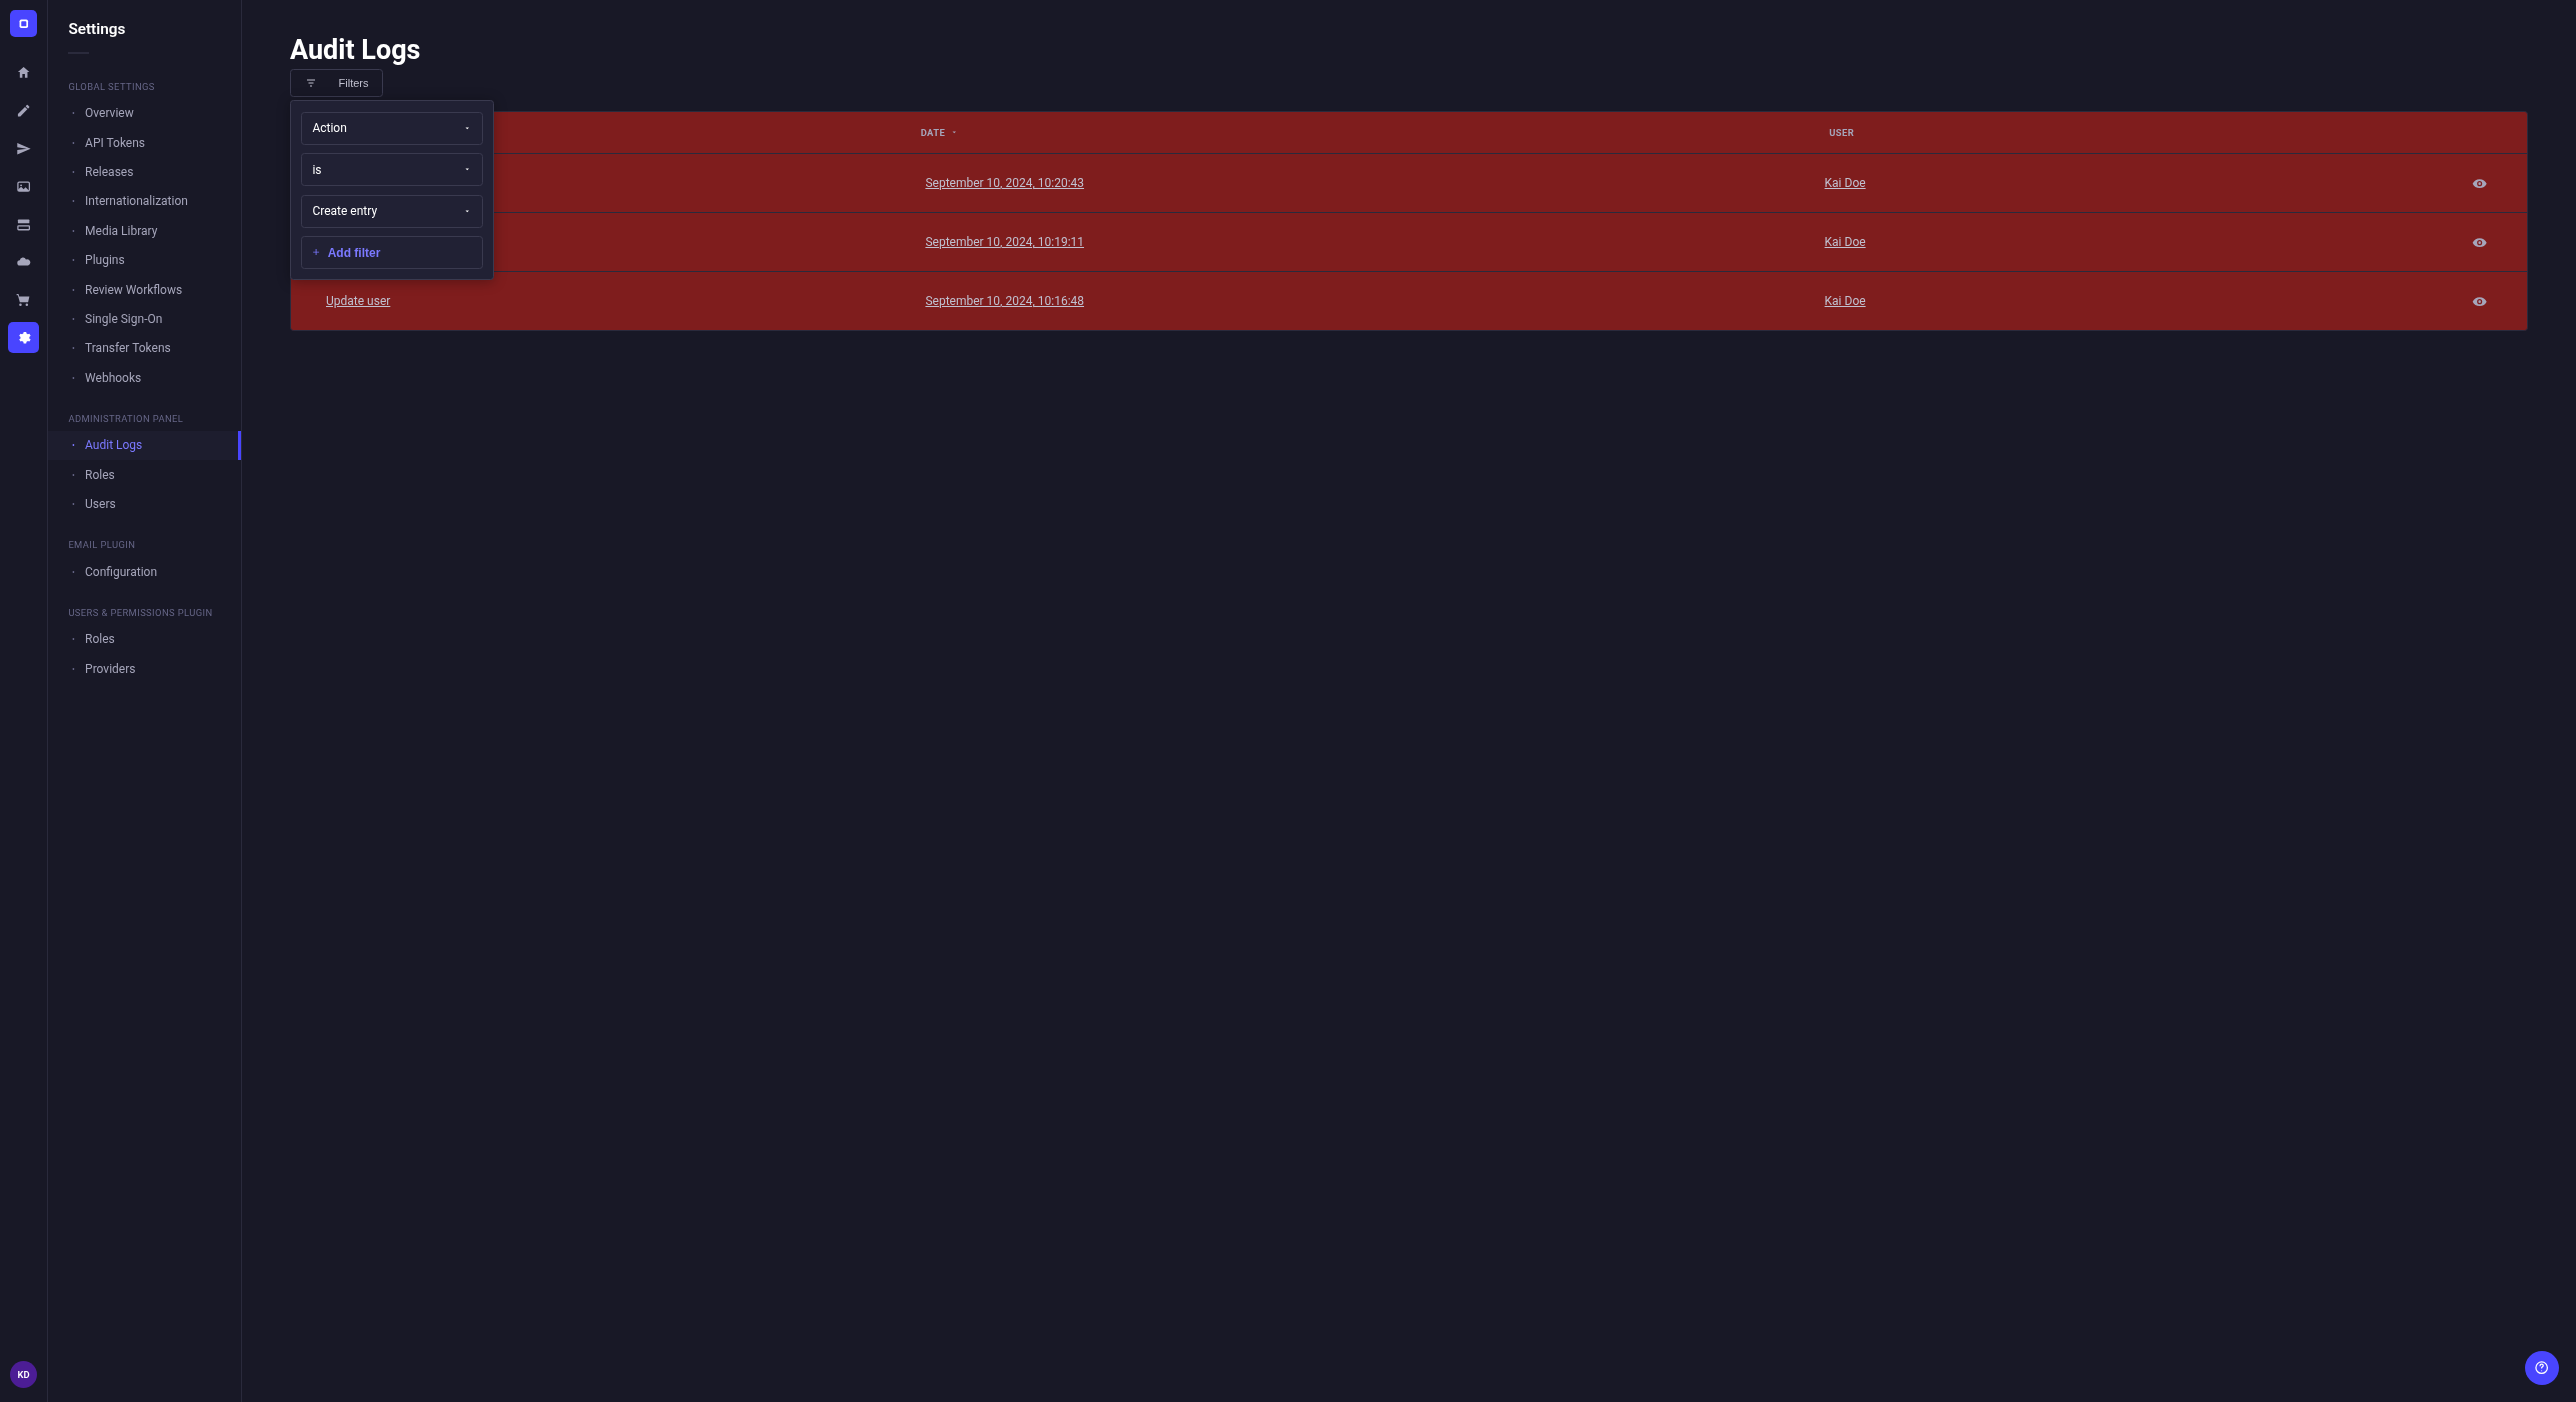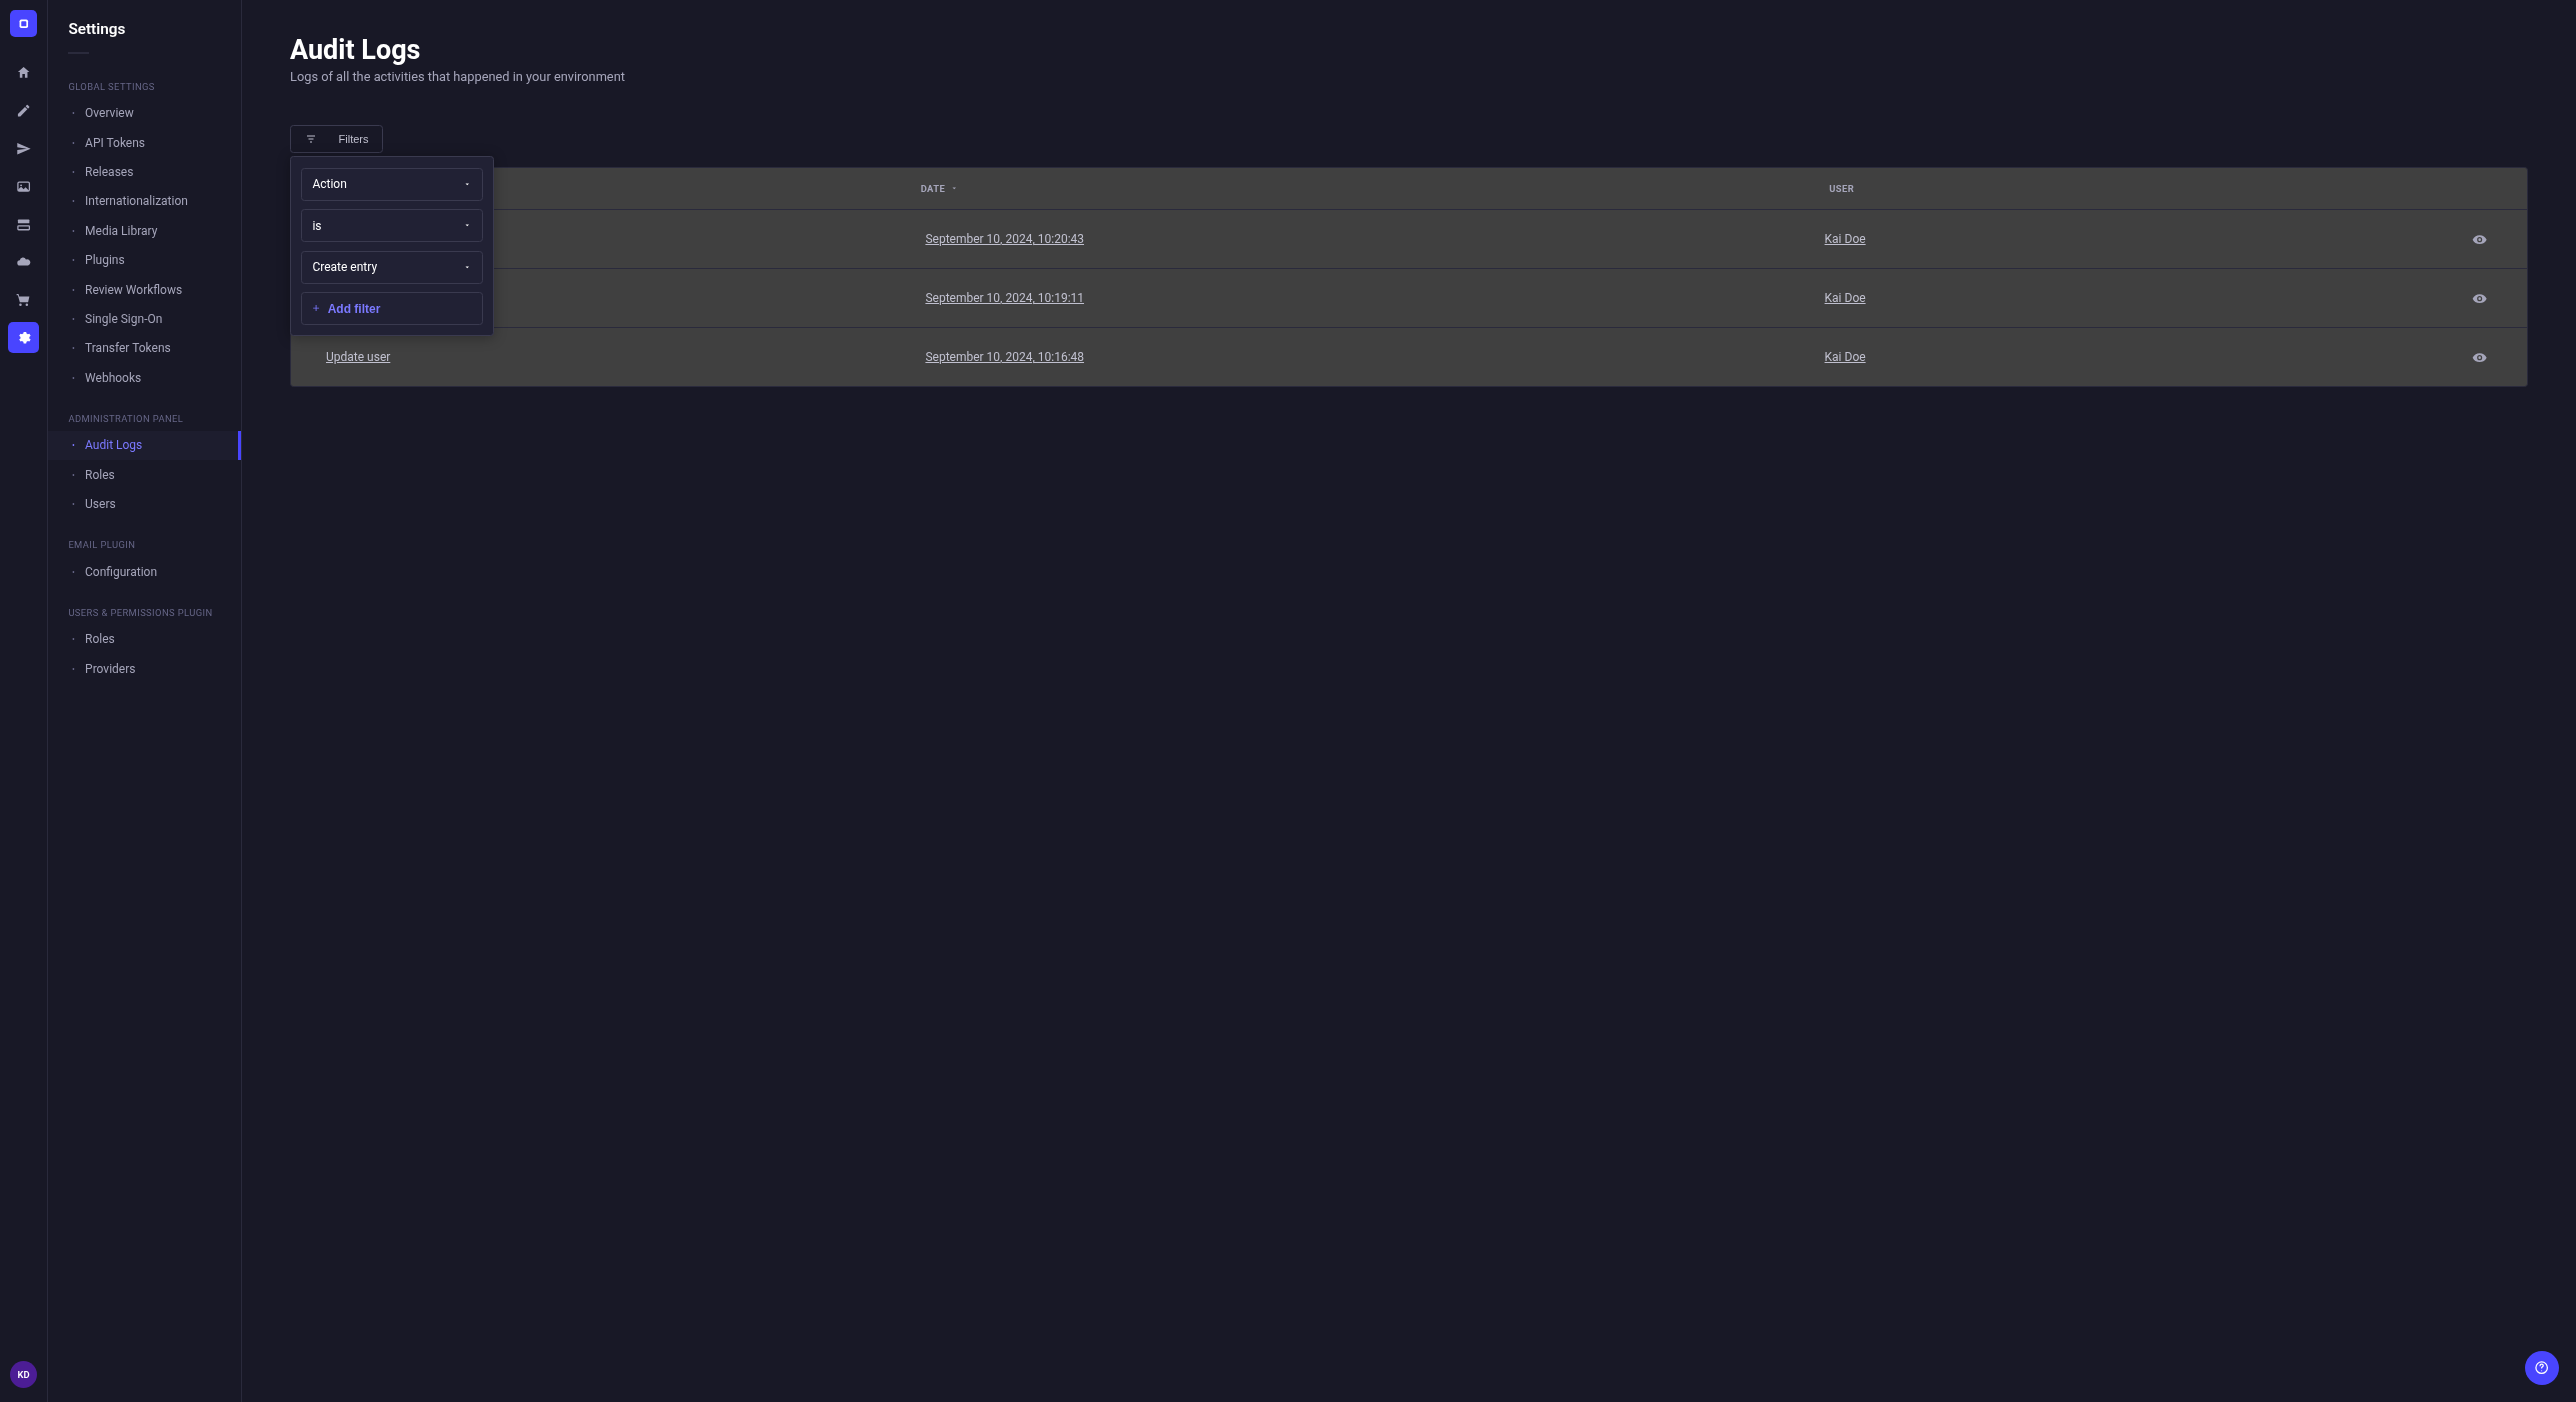--- a/index.html
+++ b/index.html
@@ -206,21 +206,21 @@
       border: 0.9px solid #3a3a4f;
       background: transparent;
       color: #7b79ff;
       border-radius: 3.4px;
       font-size: 12px;
       font-weight: 600;
       cursor: pointer;
     }
     
     .table {
-      background: #404040;
+      background: #7f1d1d;
       border-radius: 3.4px;
       border: 0.9px solid #2a2a3c;
       overflow: hidden;
     }
     .thead {
       display: grid;
       grid-template-columns: 1fr 1.5fr 1fr 68px;
       padding: 15.3px 24px;
       border-bottom: 0.9px solid #2a2a3c;
     }
@@ -398,21 +398,20 @@
         <span>Roles</span>
       </div>
     <div class="settings-item">
         <span>Providers</span>
       </div>
   </div>
 </div>
 
 <div class="main">
   <h1 class="page-title">Audit Logs</h1>
-  <p class="page-subtitle">Logs of all the activities that happened in your environment</p>
 
   <div class="filters-row">
     <button class="filters-btn">
       <svg width="12" height="12" viewBox="0 0 24 24" fill="none" stroke="currentColor" stroke-width="2">
           <line x1="4" y1="6" x2="20" y2="6"></line>
           <line x1="7" y1="12" x2="17" y2="12"></line>
           <line x1="10" y1="18" x2="14" y2="18"></line>
         </svg>
       <span>Filters</span>
     </button>

